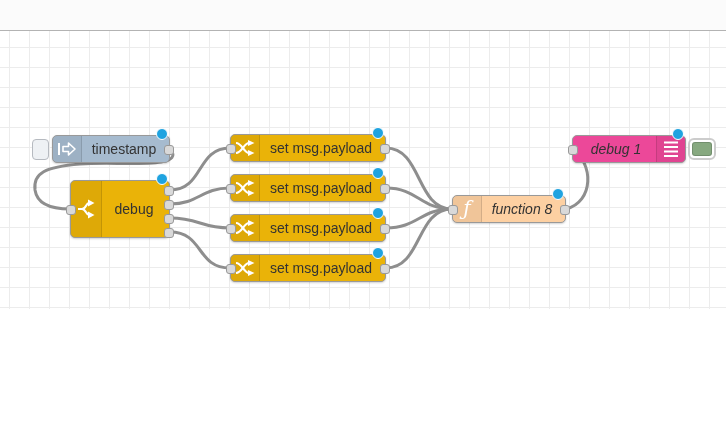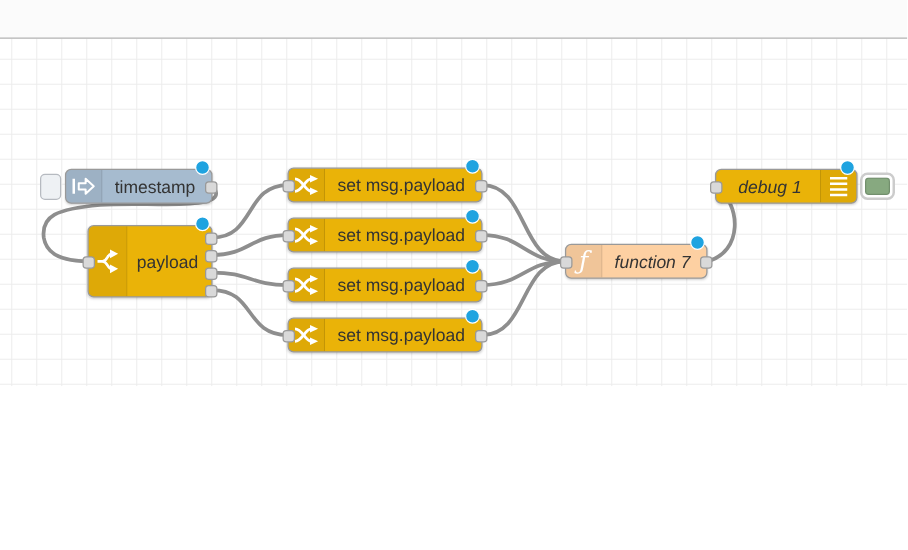--- a/index.html
+++ b/index.html
@@ -22,21 +22,21 @@
   svg.wires{position:absolute;left:0;top:0;z-index:2;}
   .wire{stroke:#8e8e8e;stroke-width:3;fill:none;stroke-linecap:round;}
   .node{
     position:absolute;z-index:3;border:1px solid #999;border-radius:5px;
     box-sizing:border-box;box-shadow:0 1px 2px rgba(0,0,0,0.18);
     font-size:14px;color:#333;
   }
   .node.inject{background:#a6bbcf;}
   .node.changey{background:#eab308;}
   .node.func{background:#fdd0a2;}
-  .node.debug{background:#eab308;}
+  .node.debug{background:#ec4899;}
   .icon-region{
     position:absolute;top:0;bottom:0;width:28px;
     background:rgba(0,0,0,0.05);
     display:flex;align-items:center;justify-content:center;
   }
   .icon-region.left{left:0;border-right:1px solid rgba(0,0,0,0.12);border-radius:4px 0 0 4px;}
   .icon-region.right{right:0;border-left:1px solid rgba(0,0,0,0.12);border-radius:0 4px 4px 0;}
   .node .label{
     position:absolute;top:0;bottom:0;left:28px;right:2px;
     display:flex;align-items:center;justify-content:center;white-space:nowrap;
@@ -105,21 +105,21 @@
 
   <div class="node changey" style="left:70px;top:180px;width:100px;height:58px">
     <div class="icon-region left" style="width:30px">
       <svg width="18" height="22" viewBox="0 0 18 22">
         <path d="M1 11 h4 C9 11 9 5 12 5" fill="none" stroke="#fff" stroke-width="2.2"></path>
         <path d="M5 11 C9 11 9 17 12 17" fill="none" stroke="#fff" stroke-width="2.2"></path>
         <path d="M11 1.5 L17.5 5 L11 8.5 z" fill="#fff"></path>
         <path d="M11 13.5 L17.5 17 L11 20.5 z" fill="#fff"></path>
       </svg>
     </div>
-    <div class="label" style="left:30px">payload</div>
+    <div class="label" style="left:30px">debug</div>
     <div class="port in" style="top:24px"></div>
     <div class="port out" style="top:5px"></div>
     <div class="port out" style="top:19px"></div>
     <div class="port out" style="top:33px"></div>
     <div class="port out" style="top:47px"></div>
     <div class="status-dot"></div>
   </div>
 
   <div class="node changey" style="left:230px;top:134px;width:156px;height:28px">
     <div class="icon-region left">
@@ -178,21 +178,21 @@
     <div class="label">set msg.payload</div>
     <div class="port in" style="top:9px"></div>
     <div class="port out" style="top:9px"></div>
     <div class="status-dot"></div>
   </div>
 
   <div class="node func" style="left:452px;top:195px;width:114px;height:28px">
     <div class="icon-region left">
       <span class="fn-glyph">ƒ</span>
     </div>
-    <div class="label italic">function 7</div>
+    <div class="label italic">function 8</div>
     <div class="port in" style="top:9px"></div>
     <div class="port out" style="top:9px"></div>
     <div class="status-dot"></div>
   </div>
 
   <div class="node debug" style="left:572px;top:135px;width:114px;height:28px">
     <div class="icon-region right">
       <svg width="14" height="17" viewBox="0 0 14 17">
         <path d="M0 1.5 h14 M0 6 h14 M0 10.5 h14 M0 15 h14" stroke="#fff" stroke-width="2"></path>
       </svg>

